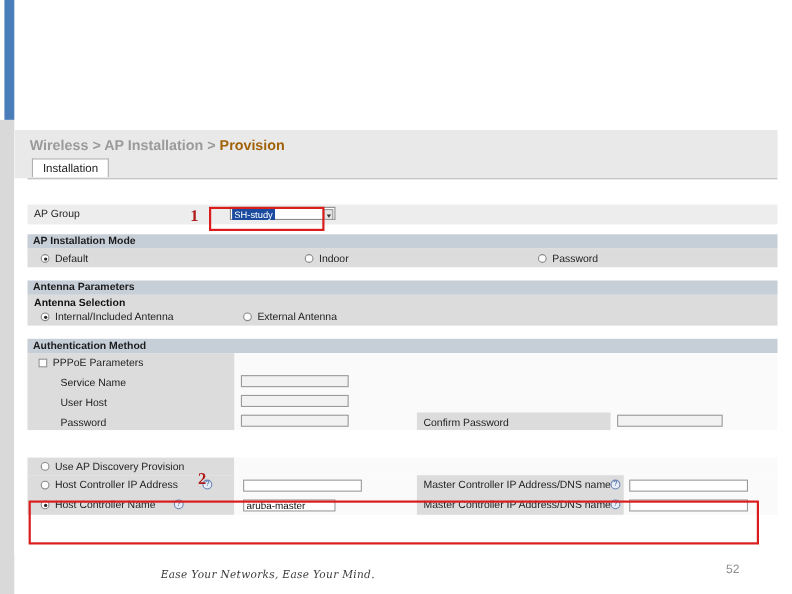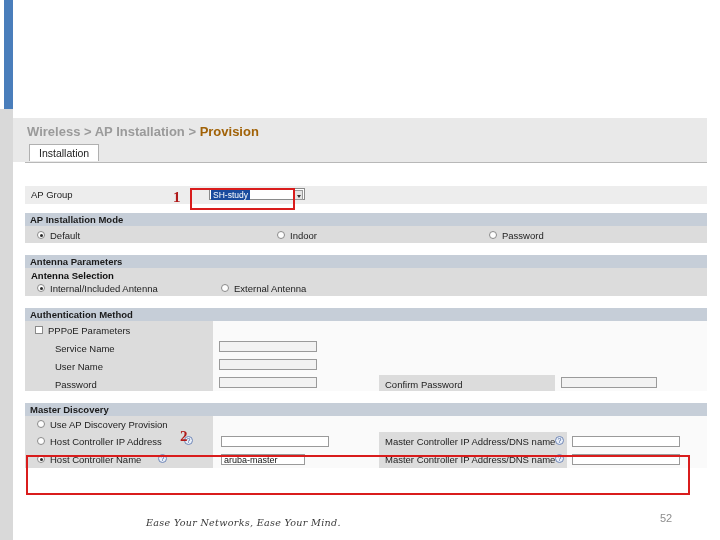--- a/index.html
+++ b/index.html
@@ -247,37 +247,36 @@
       <div class="band dk" style="top:158px;height:70px;width:188px;"></div>
 
       <div class="checkbox" style="left:10px;top:163px;"></div>
       <div class="rowlabel" style="left:23px;top:162px;">PPPoE Parameters</div>
 
       <div class="rowlabel" style="left:30px;top:180px;">Service Name</div>
       <div class="tbox" style="left:194px;top:178px;width:98px;">
         <span class="txt"></span>
       </div>
 
-      <div class="rowlabel" style="left:30px;top:198px;">User Name</div>
+      <div class="rowlabel" style="left:30px;top:198px;">User Host</div>
       <div class="tbox" style="left:194px;top:196px;width:98px;">
         <span class="txt"></span>
       </div>
 
       <div class="rowlabel" style="left:30px;top:216px;">Password</div>
       <div class="tbox" style="left:194px;top:214px;width:98px;">
         <span class="txt"></span>
       </div>
 
       <div class="band dk" style="left:354px;top:212px;height:16px;width:176px;"></div>
       <div class="rowlabel" style="left:360px;top:216px;">Confirm Password</div>
       <div class="tbox" style="left:536px;top:214px;width:96px;">
         <span class="txt"></span>
       </div>
 
-      <div class="sect-head" style="top:240px;">Master Discovery</div>
 
       <div class="band dk" style="top:253px;height:16px;width:188px;"></div>
       <div class="band white" style="left:188px;top:253px;height:16px;width:494px;"></div>
       <div class="radio" style="left:12px;top:257px;"></div>
       <div class="rowlabel" style="left:25px;top:256px;">Use AP Discovery Provision</div>
 
       <div class="band dk" style="top:269px;height:18px;width:188px;"></div>
       <div class="band white" style="left:188px;top:269px;height:18px;width:494px;"></div>
       <div class="radio" style="left:12px;top:274px;"></div>
       <div class="rowlabel" style="left:25px;top:273px;">Host Controller IP Address</div>

